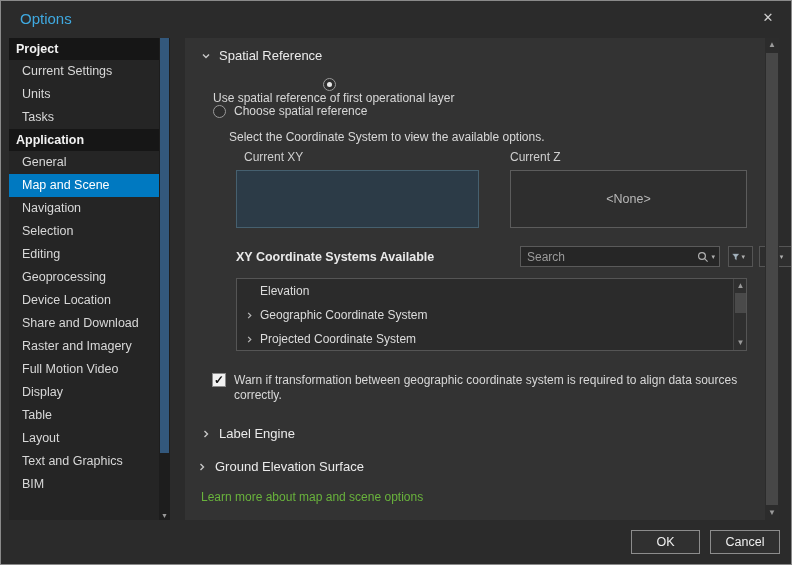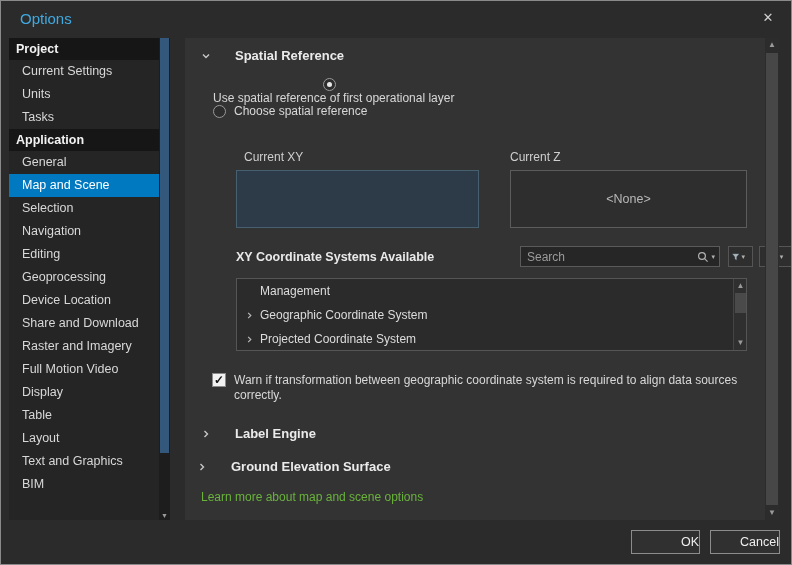--- a/index.html
+++ b/index.html
@@ -20,21 +20,21 @@
   .side-thumb { position:absolute; left:1px; top:0; width:9px; height:86%; background:#33587c; }
   .side-arrow-down { position:absolute; left:0; bottom:1px; width:11px; text-align:center; font-size:7px; color:#9a9a9a; }
 
   
   .main { position:absolute; left:184px; top:37px; right:12px; bottom:44px; background:#333333; }
   .main-scroll { position:absolute; right:0; top:0; width:14px; height:100%; background:#2c2c2c; }
   .scroll-arrow { position:absolute; left:0; width:14px; height:14px; text-align:center; line-height:14px; font-size:8px; color:#9a9a9a; cursor:pointer; }
   .main-thumb { position:absolute; left:1px; top:15px; width:12px; bottom:15px; background:#474747; }
 
   .row { position:absolute; display:flex; align-items:center; }
-  .sec-header { font-size:13px; font-weight:bold; color:#ebebeb; cursor:pointer;gap:16px; }
+  .sec-header { font-size:13px; font-weight:normal; color:#ebebeb; cursor:pointer; }
   .sec-header svg { margin-right:8px; }
   .body-text { font-size:12px; color:#d8d8d8; }
 
   .radio { width:13px; height:13px; border:1px solid #9a9a9a; border-radius:50%; margin-right:8px; position:relative; background:#2d2d2d; flex:0 0 auto; }
   .radio.checked::after { content:""; position:absolute; left:3px; top:3px; width:5px; height:5px; border-radius:50%; background:#e8e8e8; }
 
   .field-label { font-size:12px; color:#cfcfcf; }
   .xy-box { position:absolute; left:51px; top:132px; width:243px; height:58px; background:#2c3b47; border:1px solid #46606f; cursor:pointer; }
   .z-box { position:absolute; left:325px; top:132px; width:237px; height:58px; background:#2e2e2e; border:1px solid #5c5c5c; display:flex; align-items:center; justify-content:center; }
   .z-box span { font-size:12.5px; color:#b8b8b8; }
@@ -50,21 +50,21 @@
   .list-item .tri { width:15px; display:inline-flex; }
   .list-scroll { position:absolute; right:0; top:0; width:13px; height:100%; background:#2f2f2f; border-left:1px solid #444; }
   .list-thumb { position:absolute; left:1px; top:14px; width:11px; height:20px; background:#4a4a4a; }
 
   .checkbox { width:14px; height:14px; background:#f2f2f2; border:1px solid #8a8a8a; color:#141414; font-size:12px; line-height:13px; text-align:center; font-weight:bold; margin-right:8px; flex:0 0 auto; cursor:pointer; }
   .warn-text { font-size:12px; color:#d8d8d8; width:525px; line-height:1.25; }
 
   .link { font-size:12px; color:#69b33c; cursor:pointer; }
 
   
-  .btn { position:absolute; bottom:10px; height:24px; background:#303030; border:1px solid #8c8c8c; color:#efefef; font-size:12.5px; text-align:right; line-height:22px; cursor:pointer; }
+  .btn { position:absolute; bottom:10px; height:24px; background:#303030; border:1px solid #8c8c8c; color:#efefef; font-size:12.5px; text-align:center; line-height:22px; cursor:pointer; }
   .btn-ok { right:91px; width:69px; }
   .btn-cancel { right:11px; width:70px; }
 </style>
 </head>
 <body>
 
 <div id="dialog">
 
   <div class="titlebar">
     <div class="title">Options</div>
@@ -72,22 +72,22 @@
   </div>
 
   <div class="sidebar">
     <div class="side-header">Project</div>
     <div class="side-item">Current Settings</div>
     <div class="side-item">Units</div>
     <div class="side-item">Tasks</div>
     <div class="side-header">Application</div>
     <div class="side-item">General</div>
     <div class="side-item selected">Map and Scene</div>
+    <div class="side-item">Navigation</div>
     <div class="side-item">Selection</div>
-    <div class="side-item">Navigation</div>
     <div class="side-item">Editing</div>
     <div class="side-item">Geoprocessing</div>
     <div class="side-item">Device Location</div>
     <div class="side-item">Share and Download</div>
     <div class="side-item">Raster and Imagery</div>
     <div class="side-item">Full Motion Video</div>
     <div class="side-item">Display</div>
     <div class="side-item">Table</div>
     <div class="side-item">Layout</div>
     <div class="side-item">Text and Graphics</div>
@@ -110,20 +110,23 @@
     <div class="row" style="left:28px; top:40px;flex-direction:column;">
       <span class="radio checked"></span>
       <span class="body-text">Use spatial reference of first operational layer</span>
     </div>
 
     <div class="row" style="left:28px; top:66px;">
       <span class="radio"></span>
       <span class="body-text">Choose spatial reference</span>
     </div>
 
+    <div class="row" style="left:44px; top:92px;">
+      <span class="body-text">Select the Coordinate System to view the available options.</span>
+    </div>
 
     <div class="row" style="left:59px; top:112px;">
       <span class="field-label">Current XY</span>
     </div>
     <div class="row" style="left:325px; top:112px;">
       <span class="field-label">Current Z</span>
     </div>
 
     <div class="xy-box"></div>
     <div class="z-box">
@@ -152,21 +155,21 @@
             <ellipse cx="6.5" cy="6.5" rx="2.3" ry="5" fill="none" stroke="#79b6e0" stroke-width="0.8"></ellipse>
             <line x1="1.5" y1="6.5" x2="11.5" y2="6.5" stroke="#79b6e0" stroke-width="0.8"></line>
           </svg>
         <span class="mini-drop">▾</span>
       </div>
     </div>
 
     <div class="list-box">
       <div class="list-item">
         <span class="tri"></span>
-        <span>Management</span>
+        <span>Elevation</span>
       </div>
       <div class="list-item">
         <span class="tri">
             <svg width="9" height="9" viewBox="0 0 10 10">
               <polyline points="3.5,2 6.5,5 3.5,8" fill="none" stroke="#b8b8b8" stroke-width="1.3"></polyline>
             </svg>
           </span>
         <span>Geographic Coordinate System</span>
       </div>
       <div class="list-item">

